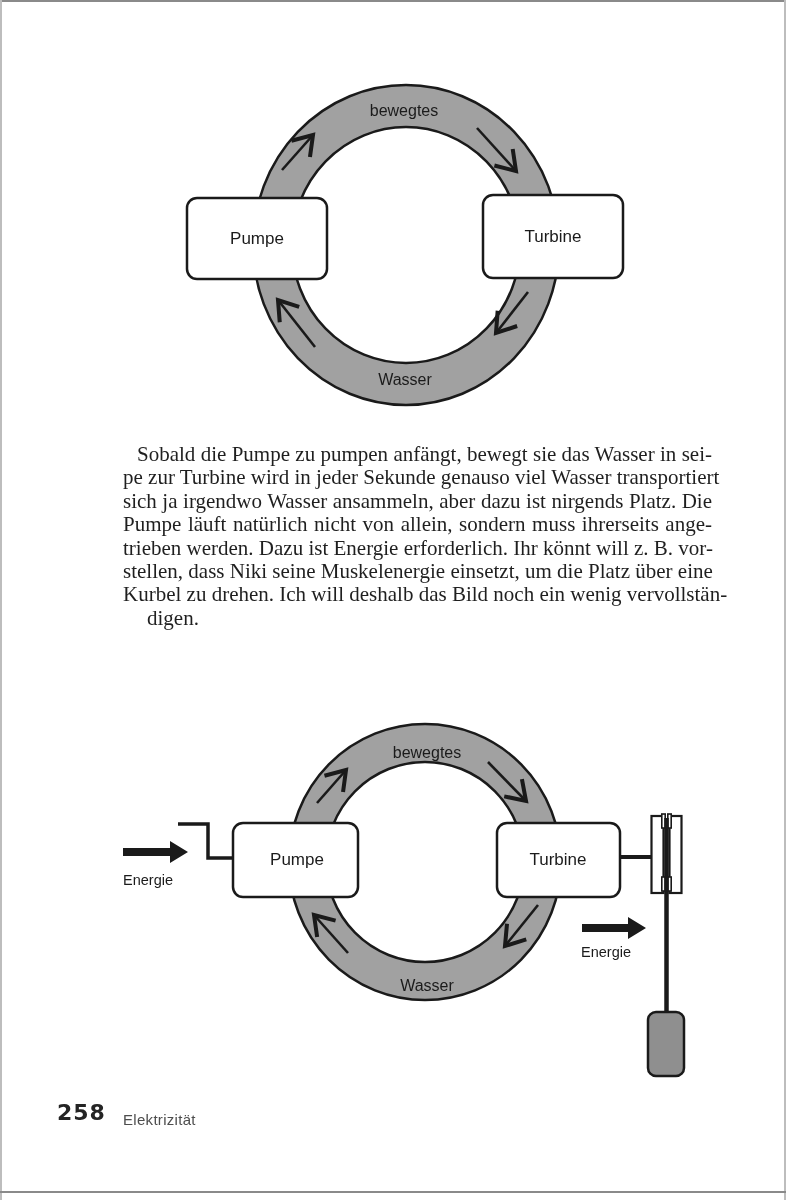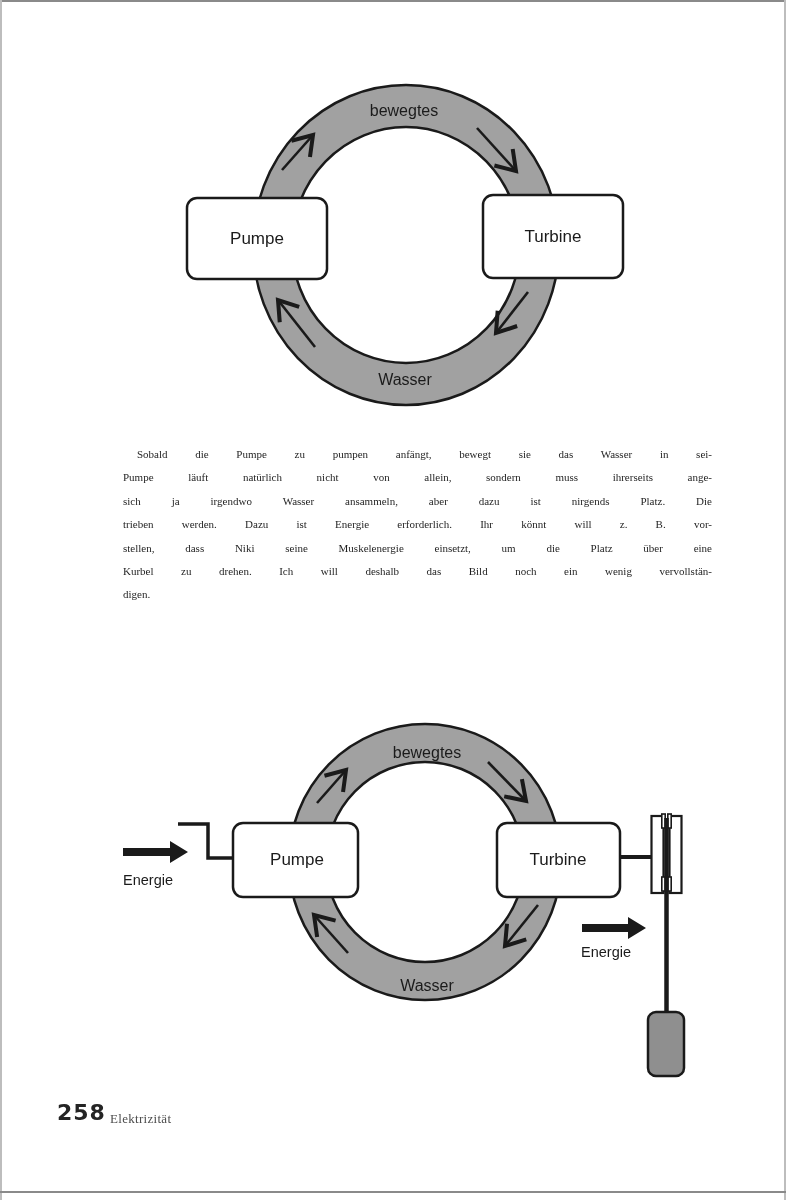--- a/index.html
+++ b/index.html
@@ -30,51 +30,50 @@
   .outline { stroke: #1a1a1a; }
 
   
   #body-text {
     position: absolute;
     left: 123px;
     top: 443px;
     width: 589px;
     color: #1f1f1f;
     font-family: "Liberation Serif", serif;
-    font-size: 11px;
+    font-size: 21px;
   }
   #body-text .line {
     height: 23.4px;
     line-height: 23.4px;
     text-align: justify;
     text-align-last: justify;
     white-space: nowrap;
   }
   #body-text .line.first { padding-left: 14px; }
-  #body-text .line.last { text-align-last: left; }
+  #body-text .line.last { text-align-last: left; margin-left: 24px; }
 
   
   #page-number {
     position: absolute;
     left: 57px;
     top: 1100px;
     font-family: "DejaVu Sans", sans-serif;
     font-weight: bold;
     font-size: 22px;
     letter-spacing: 1px;
     color: #242424;
   }
   #chapter-label {
     position: absolute;
-    left: 110px;
+    left: 123px;
     top: 1111px;
-    font-size: 13px;
+    font-size: 15px;
     letter-spacing: 0.3px;
     color: #4d4d4d;
-    font-family: Liberation Serif, serif;
   }
 </style>
 </head>
 <body>
 
 <div id="page">
   <div id="edge-top" class="edge"></div>
   <div id="edge-left" class="edge"></div>
   <div id="edge-right" class="edge"></div>
   <div id="edge-bottom" class="edge"></div>
@@ -99,22 +98,23 @@
 
     <rect class="outline" x="483" y="120" width="140" height="83" rx="10" fill="#ffffff" stroke-width="2.5"></rect>
     <text class="box-label" x="553" y="167" text-anchor="middle">Turbine</text>
 
     <text class="ring-label" x="404" y="41" text-anchor="middle">bewegtes</text>
     <text class="ring-label" x="405" y="310" text-anchor="middle">Wasser</text>
   </svg>
 
   <div id="body-text">
     <div class="line first">Sobald die Pumpe zu pumpen anfängt, bewegt sie das Wasser in sei-</div>
+    <div class="line">pe zur Turbine wird in jeder Sekunde genauso viel Wasser transportiert</div>
+    <div class="line">sich ja irgendwo Wasser ansammeln, aber dazu ist nirgends Platz. Die</div>
     <div class="line">Pumpe läuft natürlich nicht von allein, sondern muss ihrerseits ange-</div>
-    <div class="line">sich ja irgendwo Wasser ansammeln, aber dazu ist nirgends Platz. Die</div>
     <div class="line">trieben werden. Dazu ist Energie erforderlich. Ihr könnt will z. B. vor-</div>
     <div class="line">stellen, dass Niki seine Muskelenergie einsetzt, um die Platz über eine</div>
     <div class="line">Kurbel zu drehen. Ich will deshalb das Bild noch ein wenig vervollstän-</div>
     <div class="line last">digen.</div>
   </div>
 
   <svg class="diagram" style="top:700px" width="786" height="400" viewBox="0 0 786 400">
     <defs>
       <marker id="ah2" markerUnits="userSpaceOnUse" markerWidth="34" markerHeight="34" viewBox="-14 -11 18 22" refX="0" refY="0" orient="auto">
         <path d="M-12,-8 L0,0 L-12,8" fill="none" stroke="#1a1a1a" stroke-width="2.6"></path>

